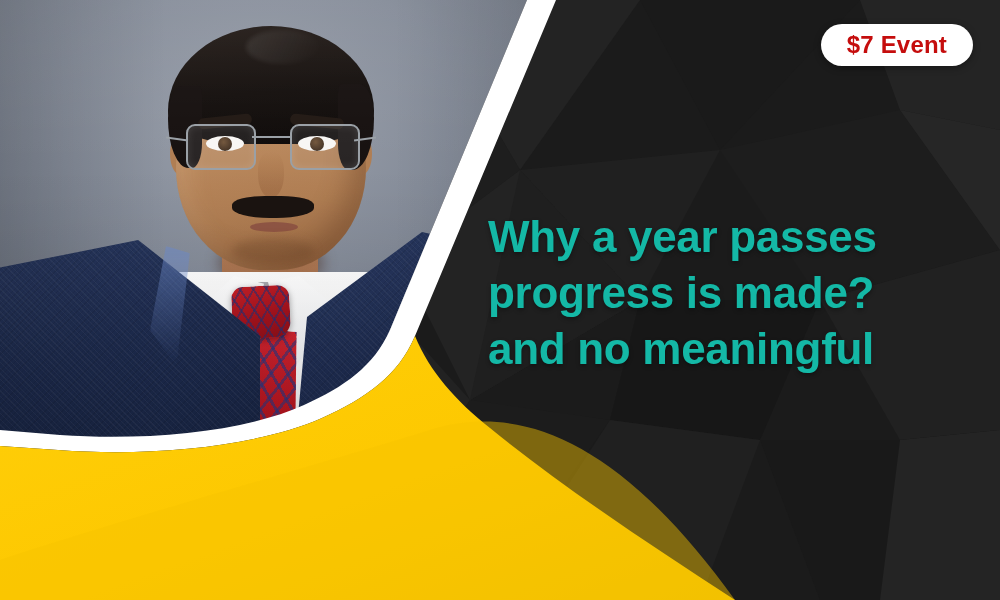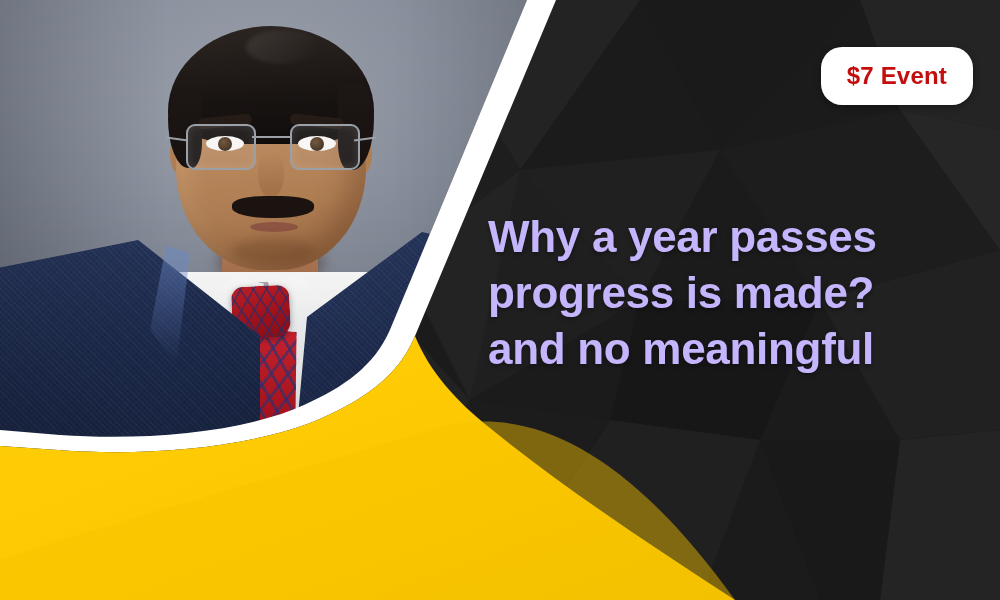--- a/index.html
+++ b/index.html
@@ -301,42 +301,42 @@
   .yellow-wave {
     position: absolute;
     left: 0; top: 0;
     width: 1000px; height: 600px;
     pointer-events: none;
   }
 
   
   .badge {
     position: absolute;
-    right: 27px; top: 47px;
+    right: 27px; top: 24px;
     height: 42px;
-    padding: 8px 26px;
+    padding: 0 26px;
     display: flex;
     align-items: center;
     justify-content: center;
     background: #ffffff;
     border-radius: 21px;
     color: #c50d0d;
     font-size: 24px;
     font-weight: bold;
     letter-spacing: .2px;
     box-shadow: 0 2px 7px rgba(0,0,0,.35);
     white-space: nowrap;
   }
 
   
   .headline {
     position: absolute;
     left: 488px; top: 209px;
     width: 470px;
-    color: #c4b5fd;
+    color: #14b8a6;
     font-size: 44px;
     font-weight: bold;
     line-height: 1.27;
     letter-spacing: -0.3px;
     text-shadow: 0 2px 4px rgba(0,0,0,.35);
   }
   .headline .hl-line { display: block; white-space: nowrap; }
 </style>
 </head>
 <body>

